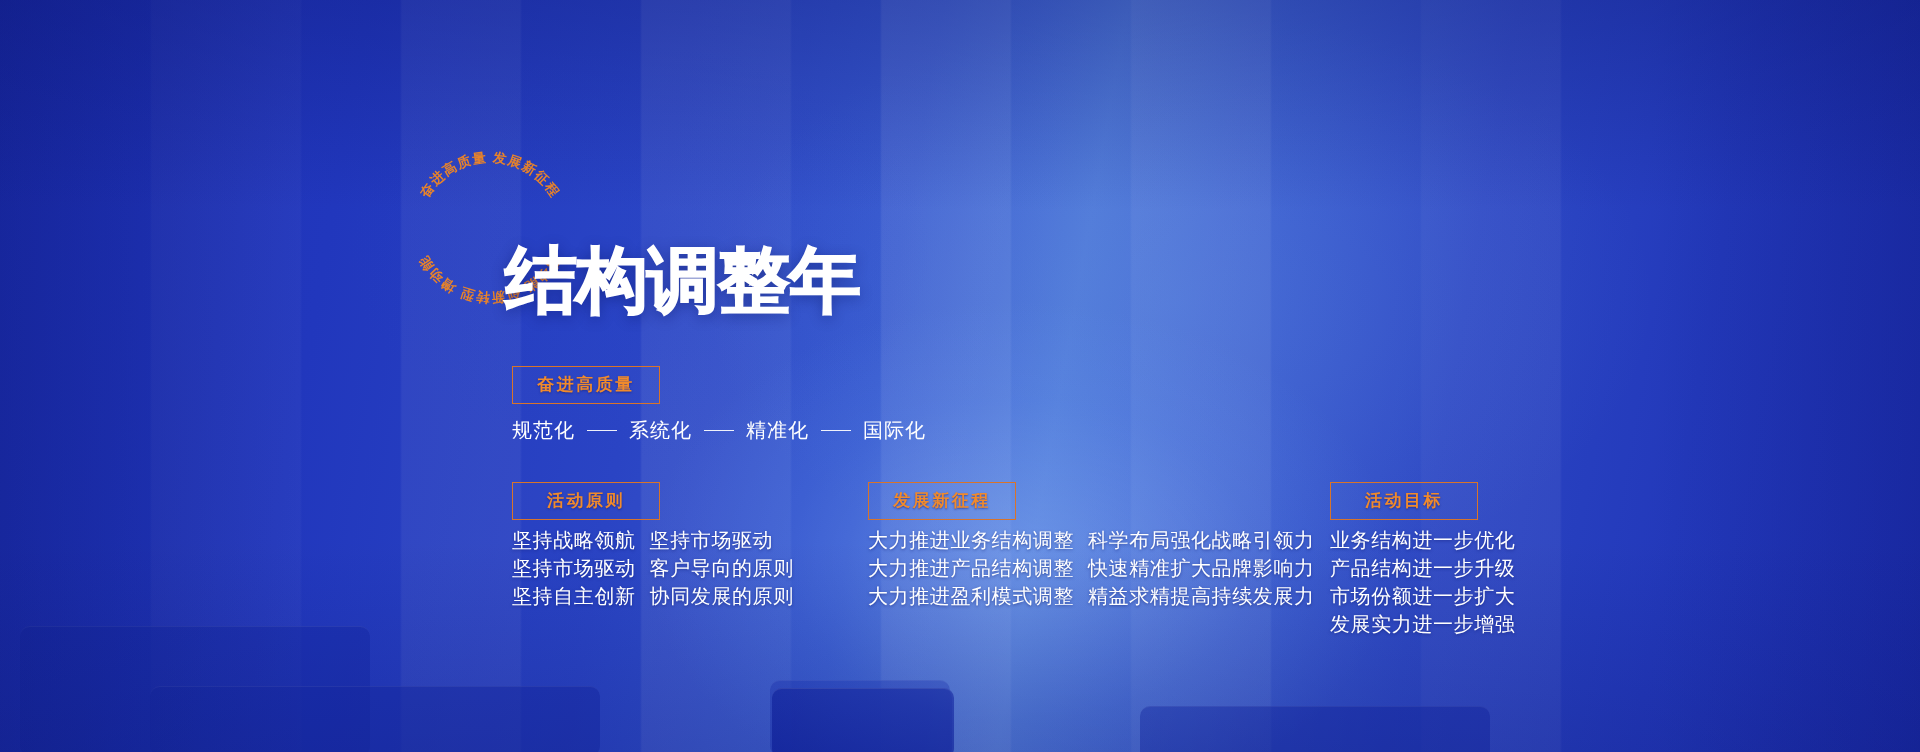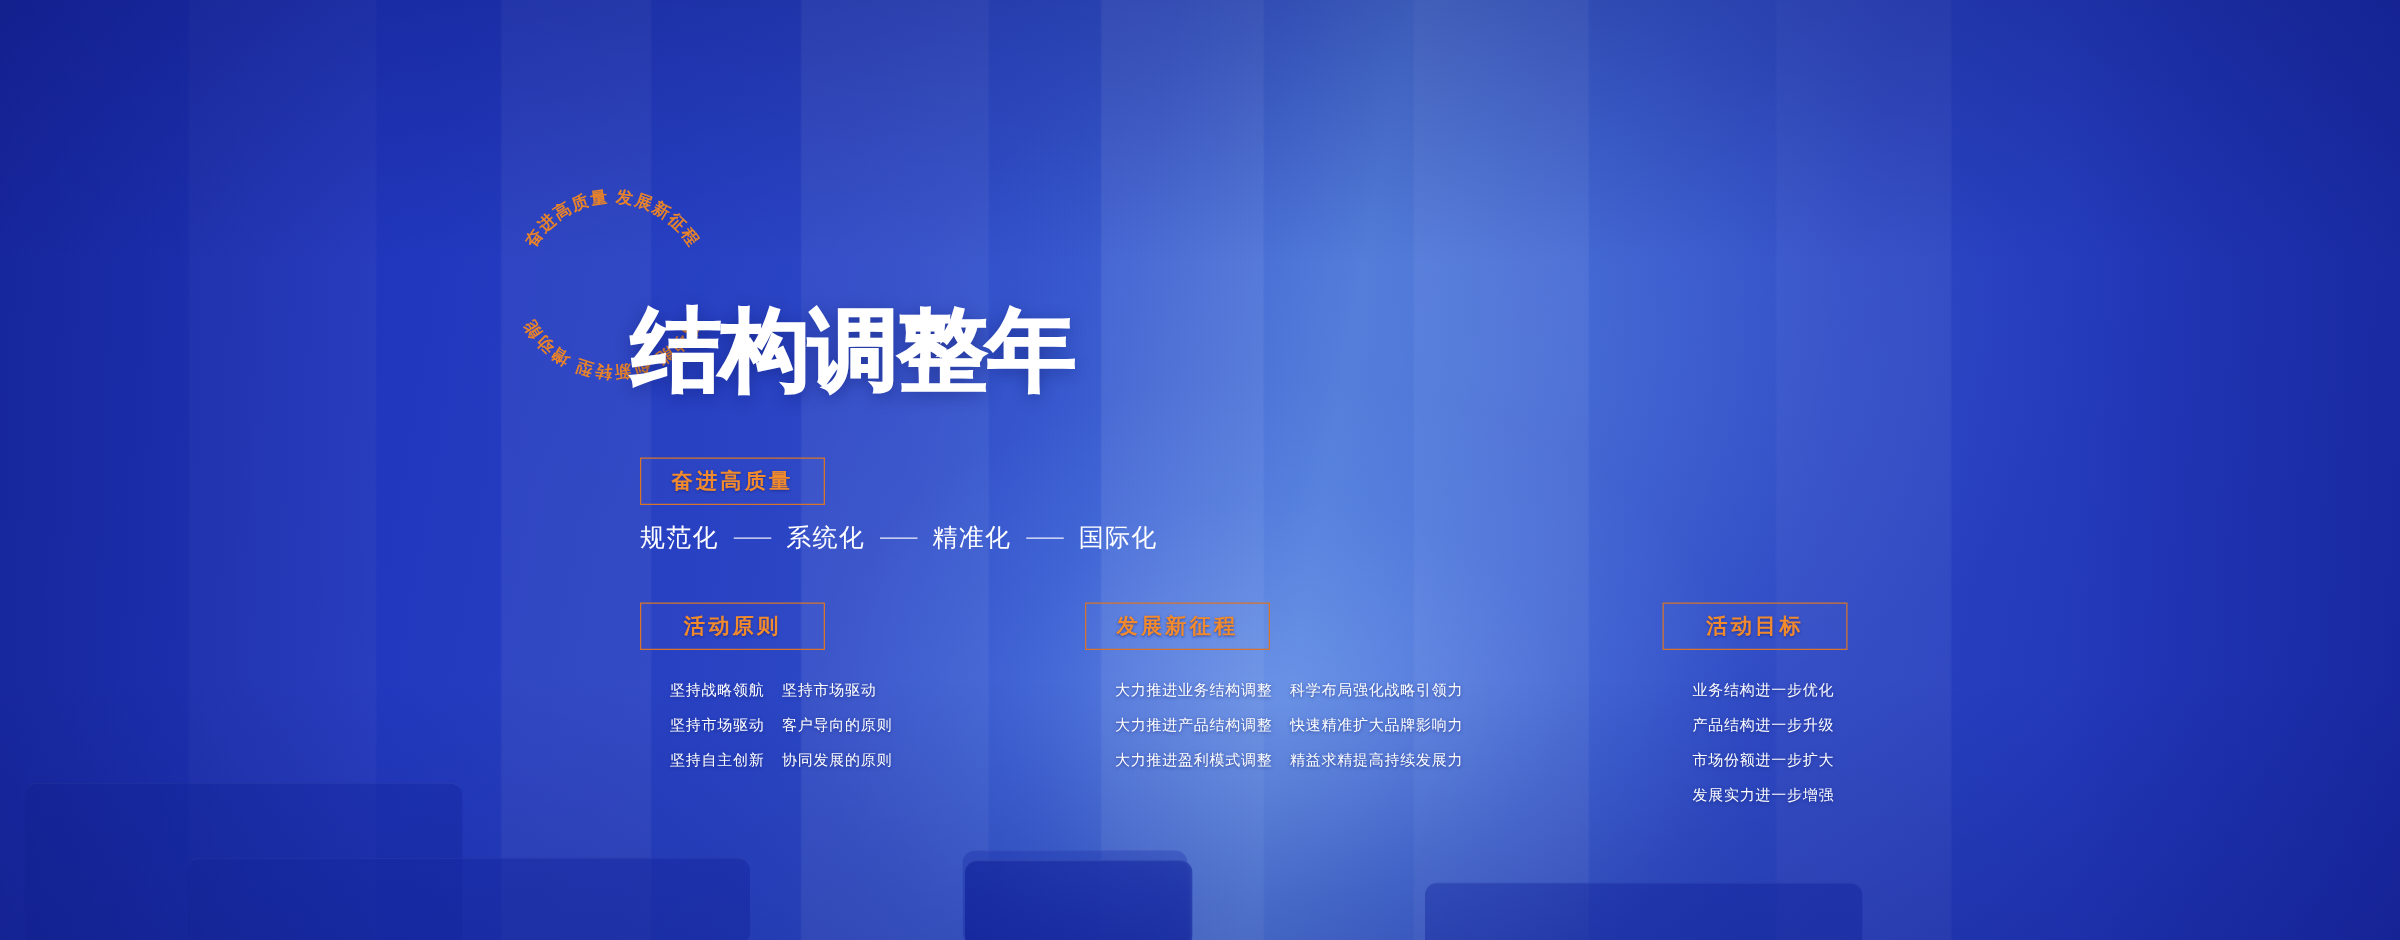--- a/index.html
+++ b/index.html
@@ -142,32 +142,31 @@
     margin:0 12px;
     opacity:0.92;
   }
 
   
   .col{ position:absolute; top:482px; }
   #col-principle{ left:512px; }
   #col-content{   left:868px; }
   #col-goal{      left:1330px; }
 
-  .col .badge{ margin-bottom:18px; }
+  .col .badge{ margin-bottom:6px; }
 
   .col-list{ display:flex; flex-direction:column; gap:0; }
   .col-row{
     display:flex;
     color:#ffffff;
-    font-size:12px;
+    font-size:20px;
     line-height:28px;
     letter-spacing:0.6px;
     white-space:nowrap;
     text-shadow:0 1px 3px rgba(15,25,110,0.55);
-    margin-left:24px;
   }
   .cell-a{ }
   .cell-b{ margin-left:14px; }
   .single{ }
 </style>
 </head>
 <body>
 
 <div id="banner">
 

